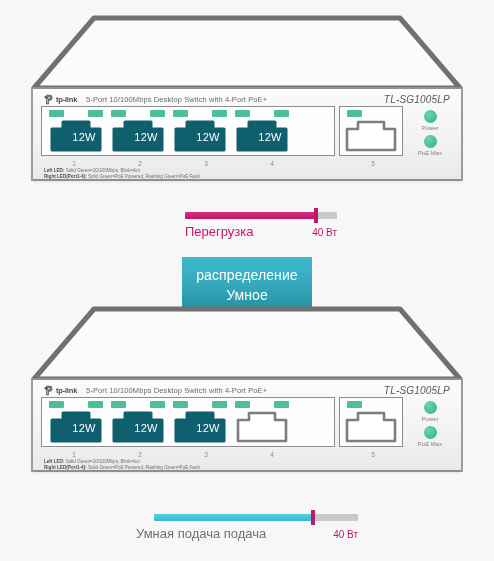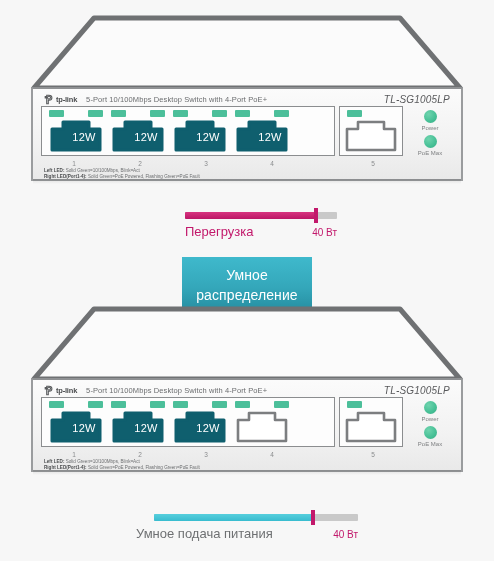--- a/index.html
+++ b/index.html
@@ -294,22 +294,22 @@
     <div class="slider-labels">
       <span class="lbl-left">Перегрузка</span>
       <span class="lbl-right">40 Вт</span>
     </div>
   </div>
 
   <div class="arrow" style="left:154px;top:257px;">
     <div class="shaft"></div>
     <div class="head"></div>
     <div class="atext">
+      <div>распределение</div>
       <div>Умное</div>
-      <div>распределение</div>
       <div>питания</div>
     </div>
   </div>
 
   <div class="switch" style="top:306px;">
 
     <div class="trapz">
       <svg width="432" height="76" viewBox="0 0 432 76" xmlns="http://www.w3.org/2000/svg">
         <polygon points="63,3 369,3 429,73 3,73" fill="#fbfbfb" stroke="#6f7173" stroke-width="5" stroke-linejoin="round"></polygon>
       </svg>
@@ -432,18 +432,18 @@
       <div class="chassis-shadow"></div>
     </div>
   </div>
 
   <div class="slider-block" style="left:136px;top:514px;width:222px;">
     <div class="slider-track" style="margin-left:18px;width:204px;">
       <div class="slider-fill teal" id="fill-bot" style="width: 78%;"></div>
       <div class="slider-thumb" id="thumb-bot" style="left: calc(78% - 2px);"></div>
     </div>
     <div class="slider-labels">
-      <span class="lbl-left gray">Умное подача питания</span>
+      <span class="lbl-left gray">Умная подача подача</span>
       <span class="lbl-right">40 Вт</span>
     </div>
   </div>
 
 </div>
 
 </body></html>

